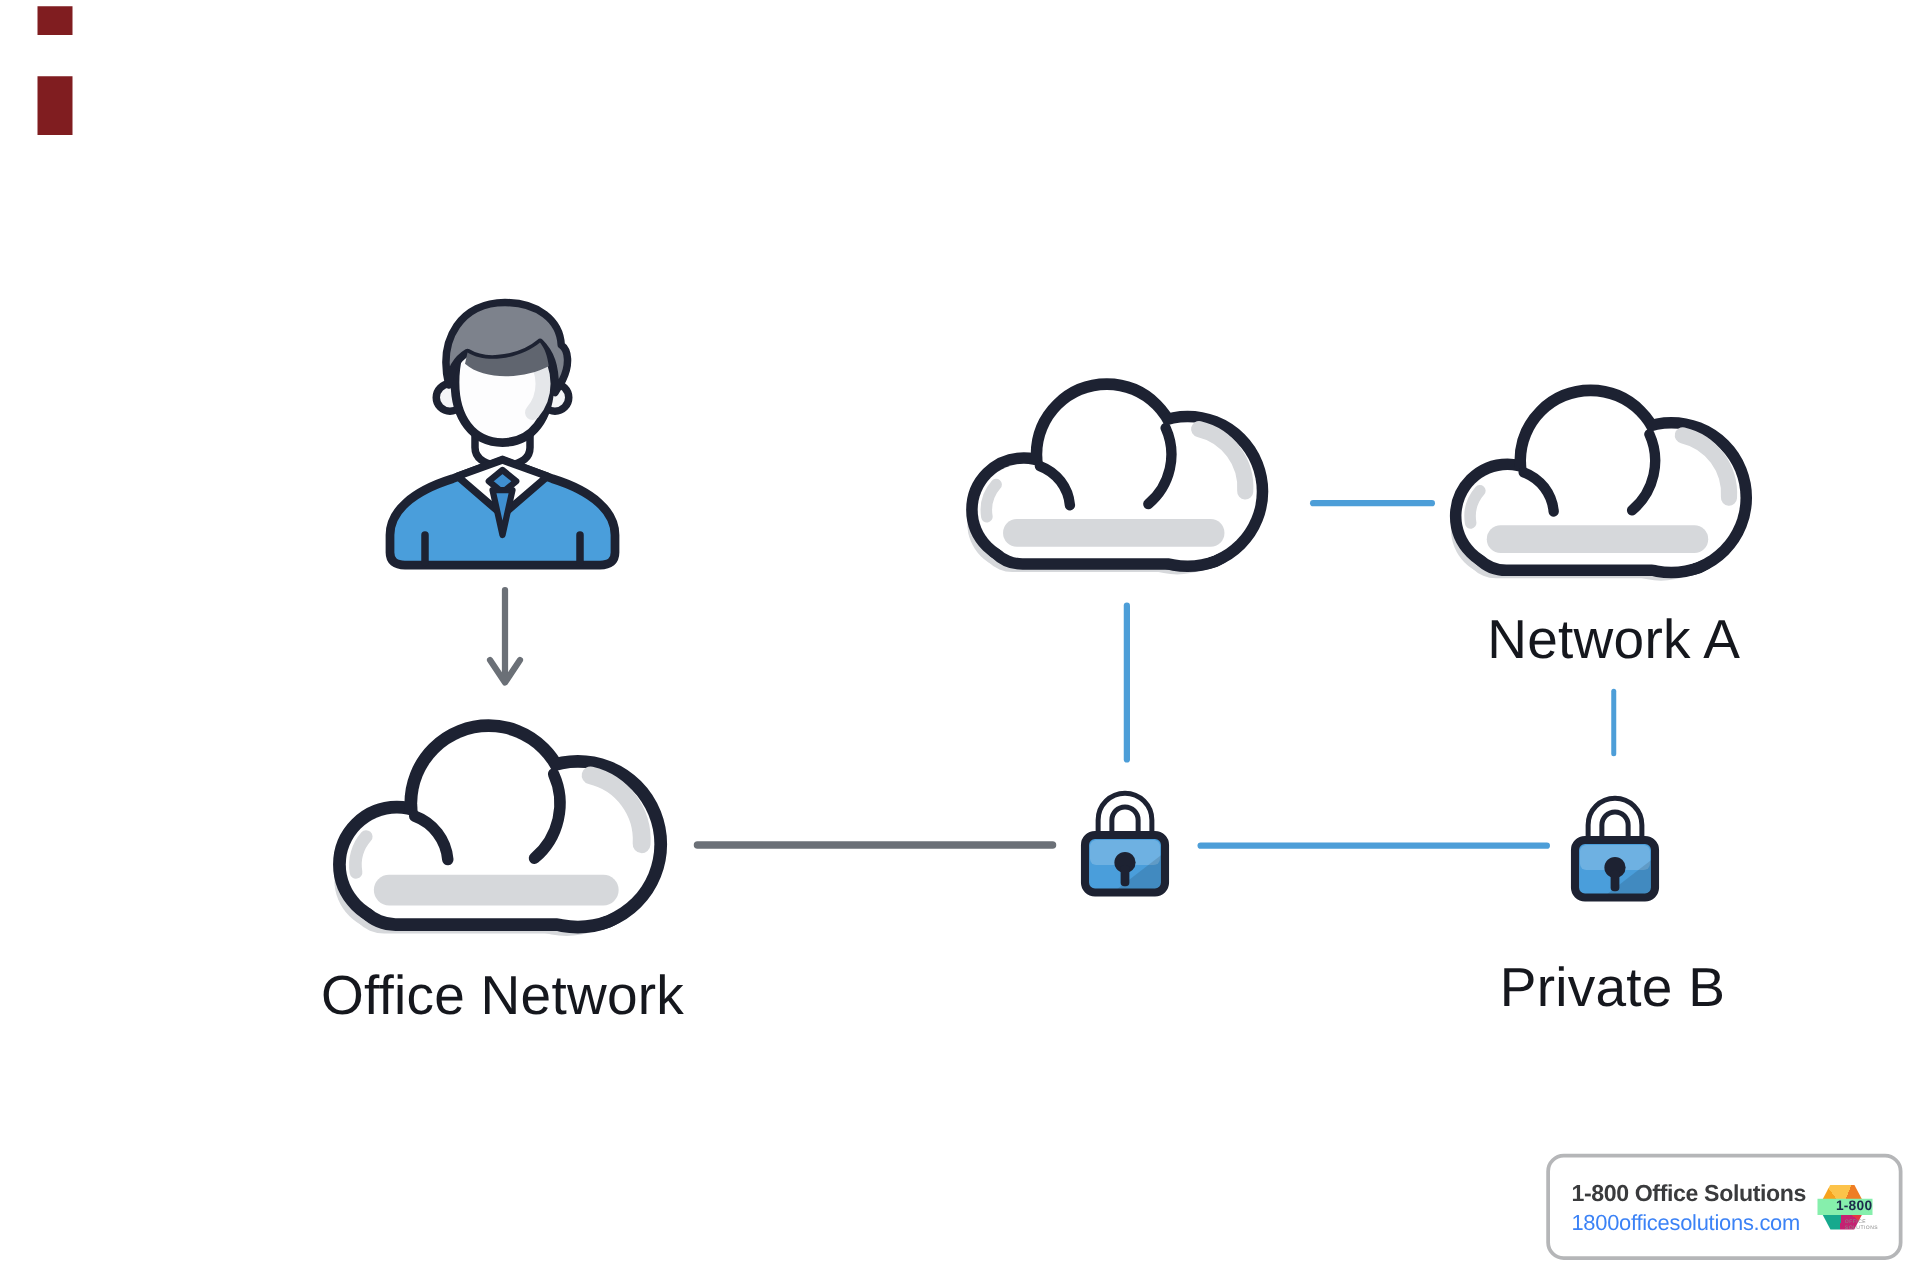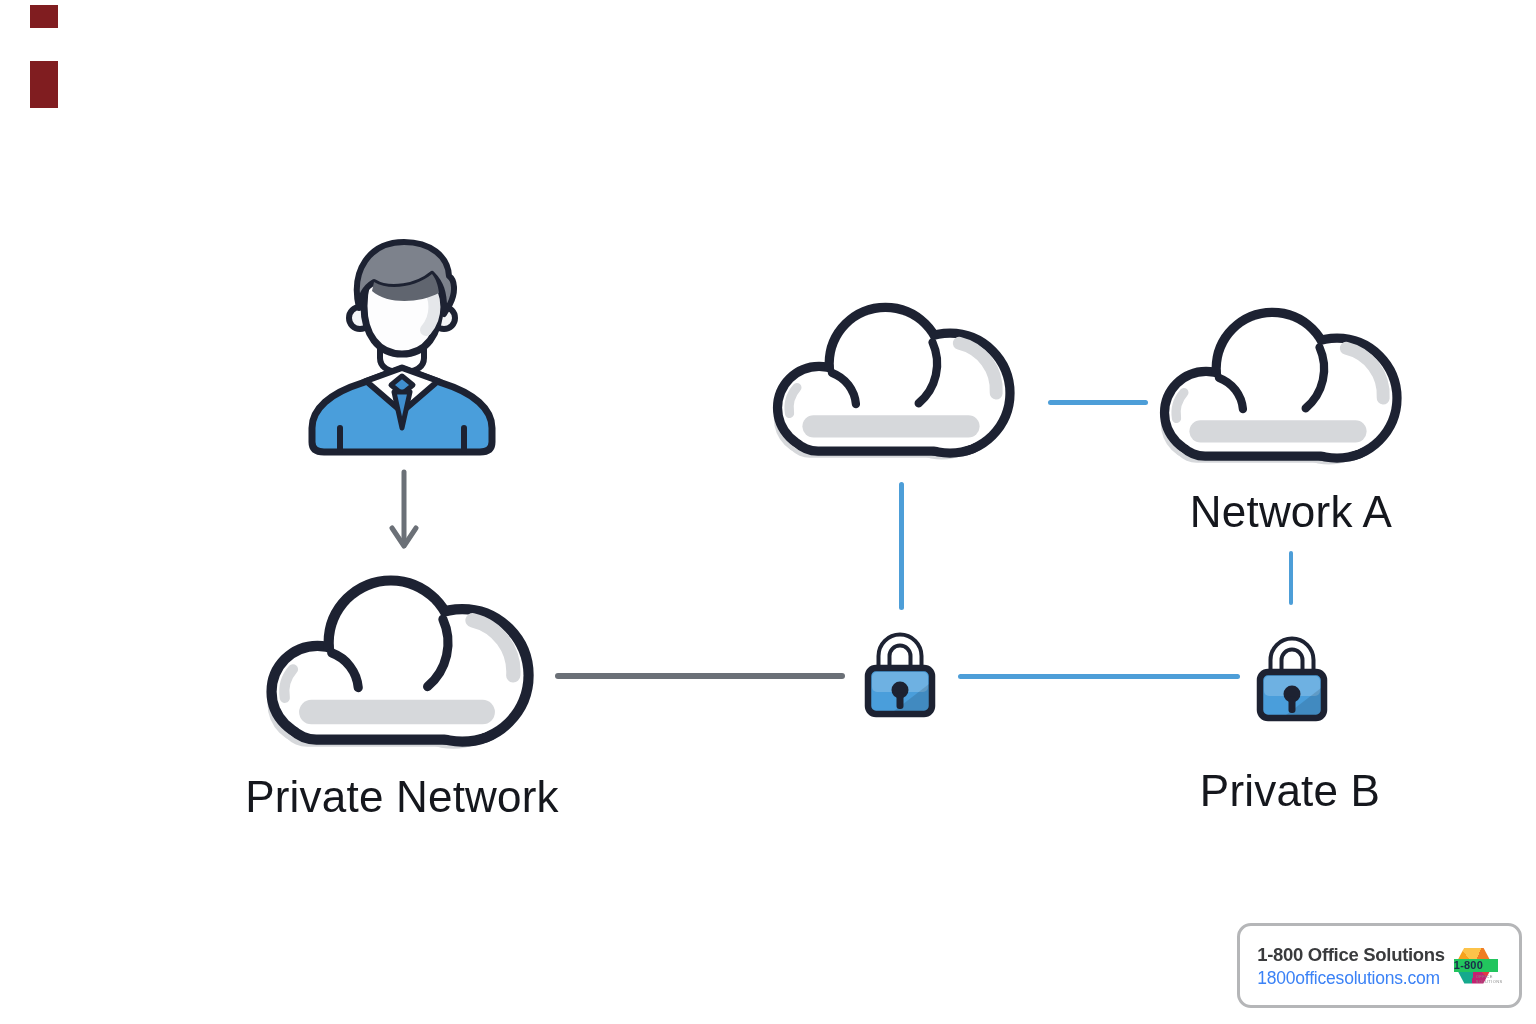--- a/index.html
+++ b/index.html
@@ -39,22 +39,22 @@
   
   .logo{position:relative;width:48px;height:42px;flex:0 0 auto;}
   .logo-hex{
     position:absolute;left:1px;top:3px;width:38px;height:36px;
     clip-path:polygon(25% 0,75% 0,100% 50%,75% 100%,25% 100%,0 50%);
     background:conic-gradient(from -90deg,
       #f6a21d 0 15%, #fcc34a 15% 31%, #ef7d24 31% 44%,
       #e23a42 44% 61%, #c42272 61% 77%, #16a98d 77% 100%);
   }
   .logo-band{
-    position:absolute;left:0;top:14px;width:44px;height:13px;background:#22c55e;
-    display:flex;align-items:center;justify-content:flex-start;
+    position:absolute;left:0;top:14px;width:44px;height:13px;background:#86efac;
+    display:flex;align-items:center;justify-content:flex-end;
   }
   .logo-1800{font-size:11px;font-weight:bold;color:#1b2a4a;letter-spacing:0.2px;}
   .logo-sub{
     position:absolute;right:0px;bottom:3px;width:26px;
     font-size:4px;line-height:5px;color:#8a8a8a;text-align:left;letter-spacing:0.4px;
   }
 </style>
 </head>
 <body>
 
@@ -230,21 +230,21 @@
 <svg class="abs" style="left:1256px;top:616px;" width="72" height="106" viewBox="0 0 72 106">
   <path d="M20,64 V44 a16,16 0 0 1 32,0 V64" fill="none" stroke="#1d2232" stroke-width="15"></path>
   <path d="M20,64 V44 a16,16 0 0 1 32,0 V64" fill="none" stroke="#ffffff" stroke-width="7"></path>
   <rect x="4" y="56" width="64" height="46" rx="8" fill="#4a9edb" stroke="#1d2232" stroke-width="6.5"></rect>
   <rect x="8" y="60" width="56" height="20" rx="5" fill="rgba(255,255,255,0.20)"></rect>
   <path d="M65,72 L65,95 Q65,99 59,99 L30,99 Z" fill="rgba(0,0,0,0.12)"></path>
   <circle cx="36" cy="78" r="8.5" fill="#1d2232"></circle>
   <rect x="32.5" y="80" width="7" height="17" rx="3" fill="#1d2232"></rect>
 </svg>
 
-<div class="node-label" style="left:242px;top:772px;">Private Network</div>
+<div class="node-label" style="left:242px;top:772px;">Office Network</div>
 <div class="node-label" style="left:1131px;top:487px;text-align:center;">Network A</div>
 <div class="node-label" style="left:1130px;top:766px;">Private B</div>
 
 <div class="badge">
   <div class="badge-text">
     <div class="badge-title">1-800 Office Solutions</div>
     <div class="badge-url">1800officesolutions.com</div>
   </div>
   <div class="logo">
     <div class="logo-hex"></div>

